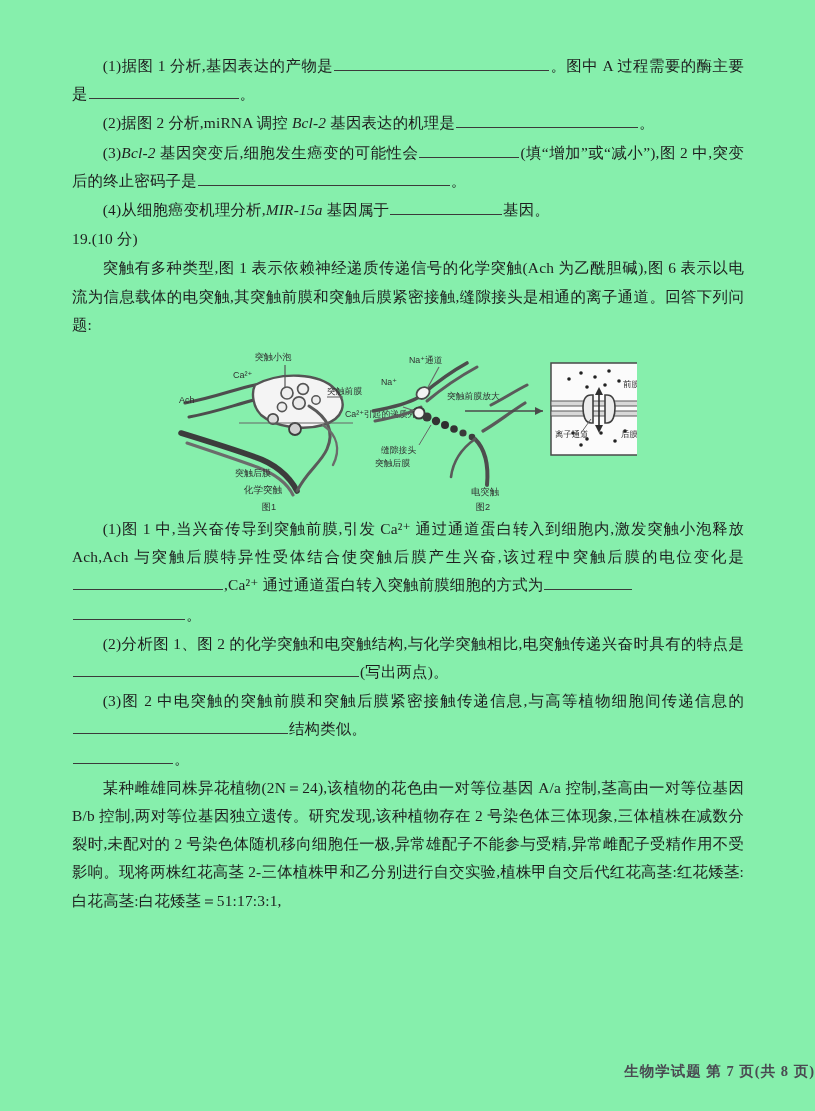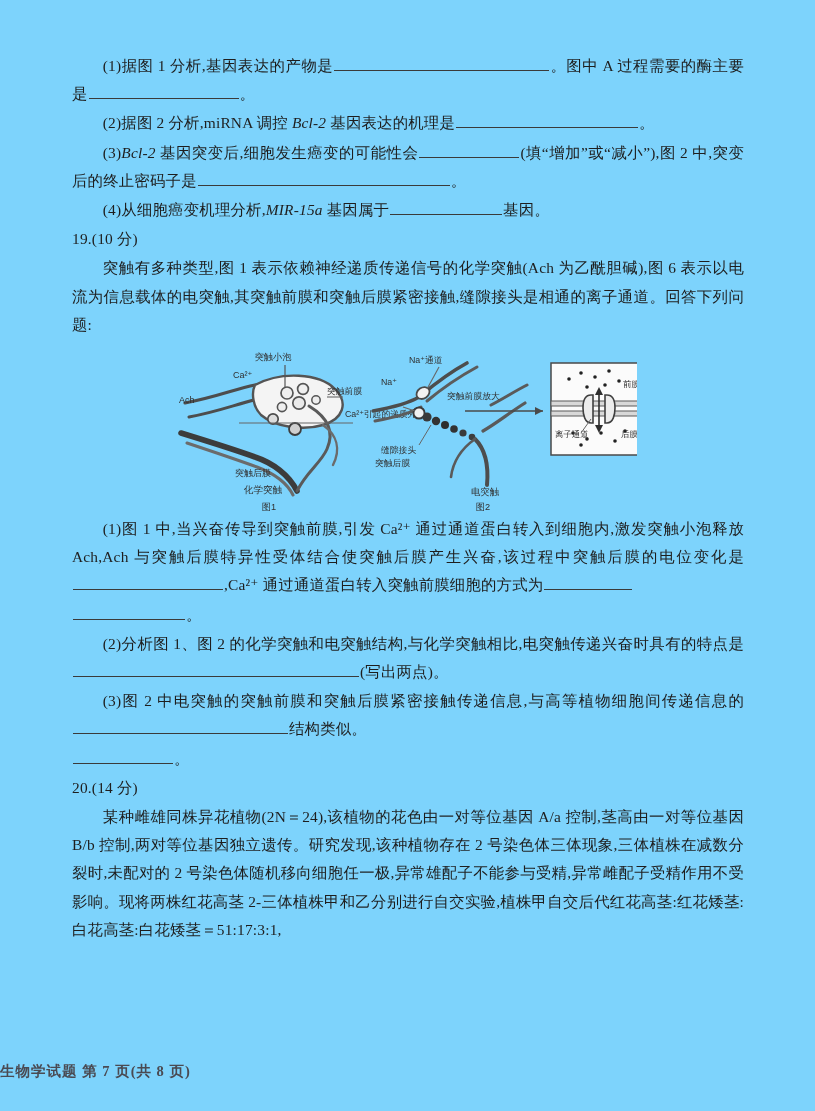--- a/index.html
+++ b/index.html
@@ -13,21 +13,21 @@
     position: relative;
     font-family: "Liberation Serif", "DejaVu Serif", serif;
     color: #222222;
     overflow: hidden;
   }
   .page {
     position: absolute;
     left: 0; top: 0;
     width: 815px;
     height: 1111px;
-    background: #7dd3fc;
+    background: #86efac;
   }
   .content {
     position: absolute;
     left: 72px;
     top: 52px;
     width: 672px;
   }
   p.para {
     margin: 0 0 1px 0;
     font-size: 15.4px;
@@ -70,21 +70,21 @@
   .figsvg {
     position: absolute;
     left: 105px;
     top: 0;
   }
   .footer {
     position: absolute;
     left: 0;
     top: 1062px;
     width: 815px;
-    text-align: left;
+    text-align: right;
     font-size: 14.5px;
     font-weight: bold;
     letter-spacing: 1px;
     color: #4a4a52;
     font-family: "Liberation Serif", "DejaVu Serif", serif;
   }
   .q-num {
     font-size: 15.4px;
     line-height: 28.2px;
   }
@@ -233,19 +233,18 @@
 
     <p class="para indent"><span>(1)图 1 中,当兴奋传导到突触前膜,引发 Ca²⁺ 通过通道蛋白转入到细胞内,激发突触小泡释放 Ach,Ach 与突触后膜特异性受体结合使突触后膜产生兴奋,该过程中突触后膜的电位变化是</span><span class="blank b-lg"></span><span>,Ca²⁺ 通过通道蛋白转入突触前膜细胞的方式为</span><span class="blank b-sm"></span></p>
     <p class="para noindent"><span class="blank b-md"></span><span>。</span></p>
 
     <p class="para indent"><span>(2)分析图 1、图 2 的化学突触和电突触结构,与化学突触相比,电突触传递兴奋时具有的特点是</span><span class="blank b-290"></span><span>(写出两点)。</span></p>
 
     <p class="para indent"><span>(3)图 2 中电突触的突触前膜和突触后膜紧密接触传递信息,与高等植物细胞间传递信息的</span><span class="blank b-xxl"></span><span>结构类似。</span></p>
 
     <p class="para noindent"><span class="blank b-100"></span><span>。</span></p>
 
-    <p class="para noindent q-num">20.(14 分)</p>
     <p class="para indent">某种雌雄同株异花植物(2N＝24),该植物的花色由一对等位基因 A/a 控制,茎高由一对等位基因 B/b 控制,两对等位基因独立遗传。研究发现,该种植物存在 2 号染色体三体现象,三体植株在减数分裂时,未配对的 2 号染色体随机移向细胞任一极,异常雄配子不能参与受精,异常雌配子受精作用不受影响。现将两株红花高茎 2-三体植株甲和乙分别进行自交实验,植株甲自交后代红花高茎:红花矮茎:白花高茎:白花矮茎＝51:17:3:1,</p>
 
   </div>
 
   <div class="footer">生物学试题 第 7 页(共 8 页)</div>
 </div>
 
 </body></html>

